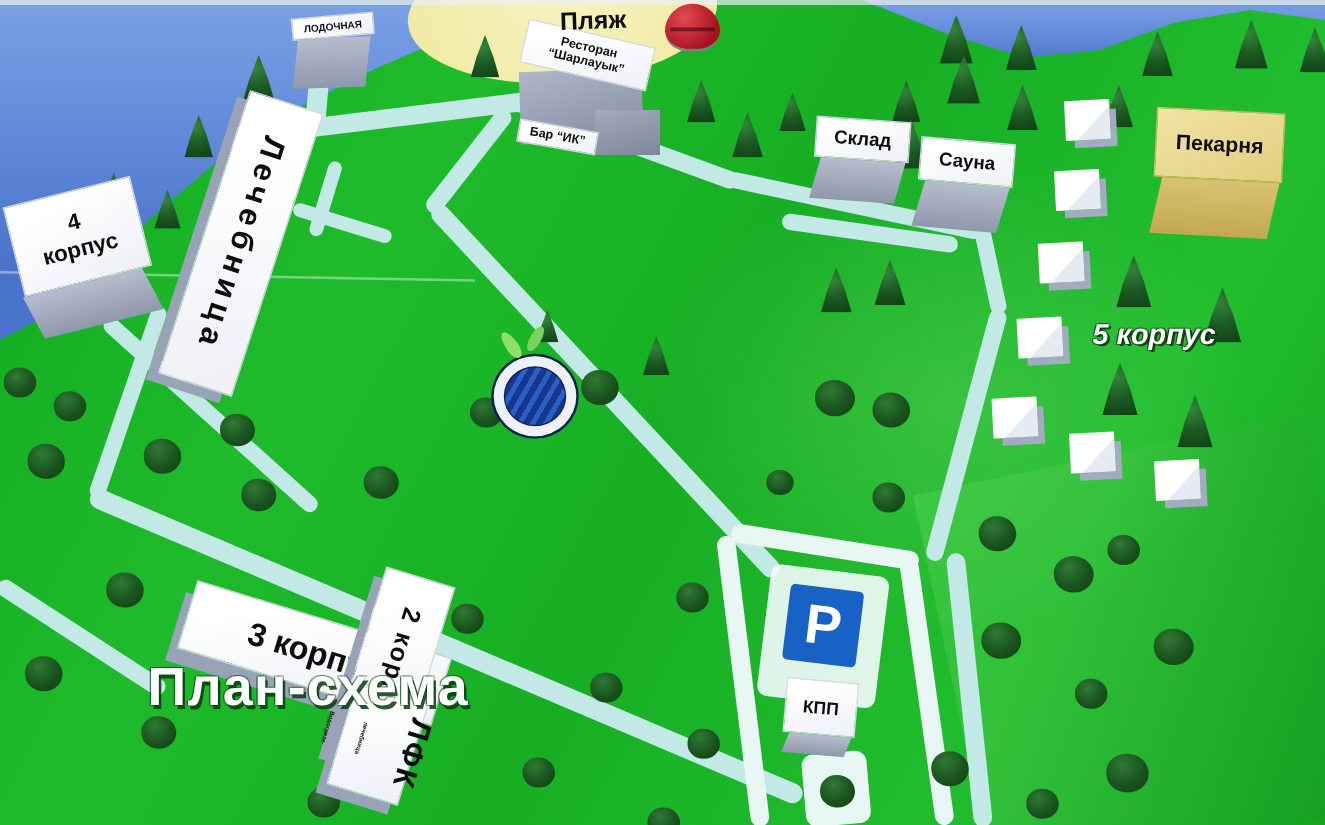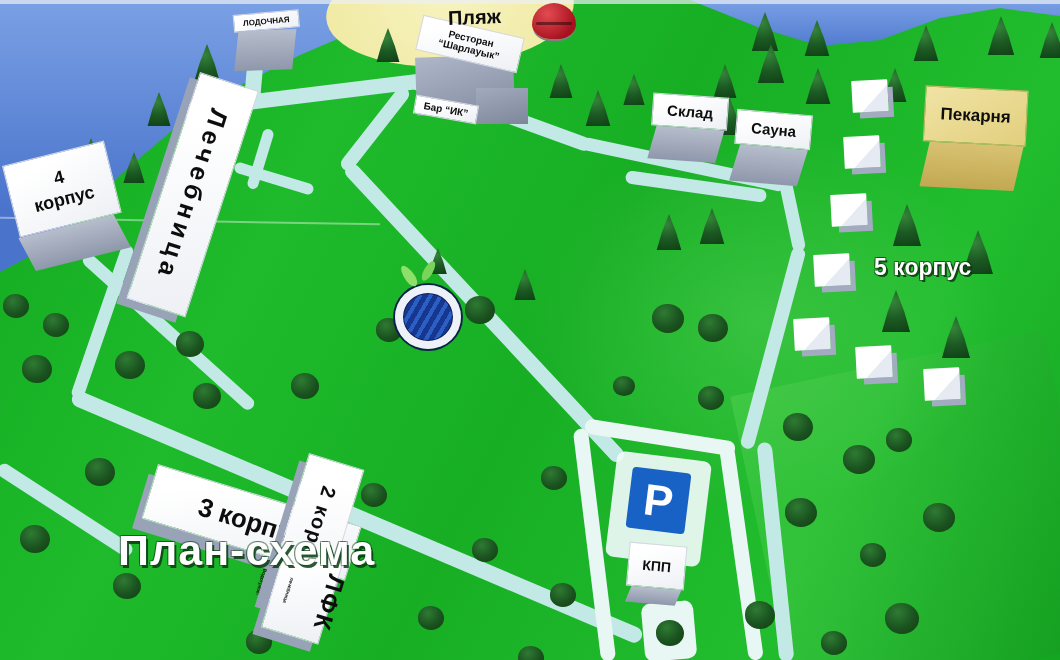--- a/index.html
+++ b/index.html
@@ -19,21 +19,21 @@
         background:radial-gradient(circle at 38% 30%,#2f7a33 0%,#1a521f 55%,#11400f 100%);}
   .cottage{position:absolute;width:36px;height:32px;transform:rotate(-3deg);
         background:linear-gradient(135deg,#ffffff 60%,#e6eaf2 61%);
         box-shadow:6px 7px 0 -1px #a2abc0;border-radius:1px;}
   .rot90{transform:rotate(90deg);white-space:nowrap;display:block;}
   .lbl{position:absolute;font-weight:bold;color:#0d0d0d;}
   .micro{font-size:5px;line-height:1.05;font-weight:bold;color:#111;}
   .title-line{position:absolute;color:#fff;font-weight:800;letter-spacing:1px;
         text-shadow:2px 3px 0 rgba(8,60,16,.85),-1px -1px 0 rgba(8,60,16,.45),1px -1px 0 rgba(8,60,16,.45),-1px 1px 0 rgba(8,60,16,.45);}
   .outline-white{color:#fff;font-weight:800;
-        text-shadow:2px 2px 0 rgba(10,45,12,.8),-1px -1px 0 rgba(10,45,12,.5),1px -1px 0 rgba(10,45,12,.5),-1px 1px 0 rgba(10,45,12,.5);}
+        text-shadow:2px 2px 0 rgba(10,45,12,.8),-1px -1px 0 rgba(10,45,12,.5),1px -1px 0 rgba(10,45,12,.5),-1px 1px 0 rgba(10,45,12,.5);font-style:italic;}
 </style>
 </head>
 <body>
 
 <div class="stage">
 
   <div class="abs" style="left:0;top:0;width:600px;height:300px;
               background:linear-gradient(180deg,#7aa0e4 0%,#4a74cc 70%);
               clip-path:polygon(0px 0px,430px 0px,370px 25px,300px 55px,235px 88px,175px 128px,120px 175px,75px 222px,38px 252px,0px 272px);"></div>
 

